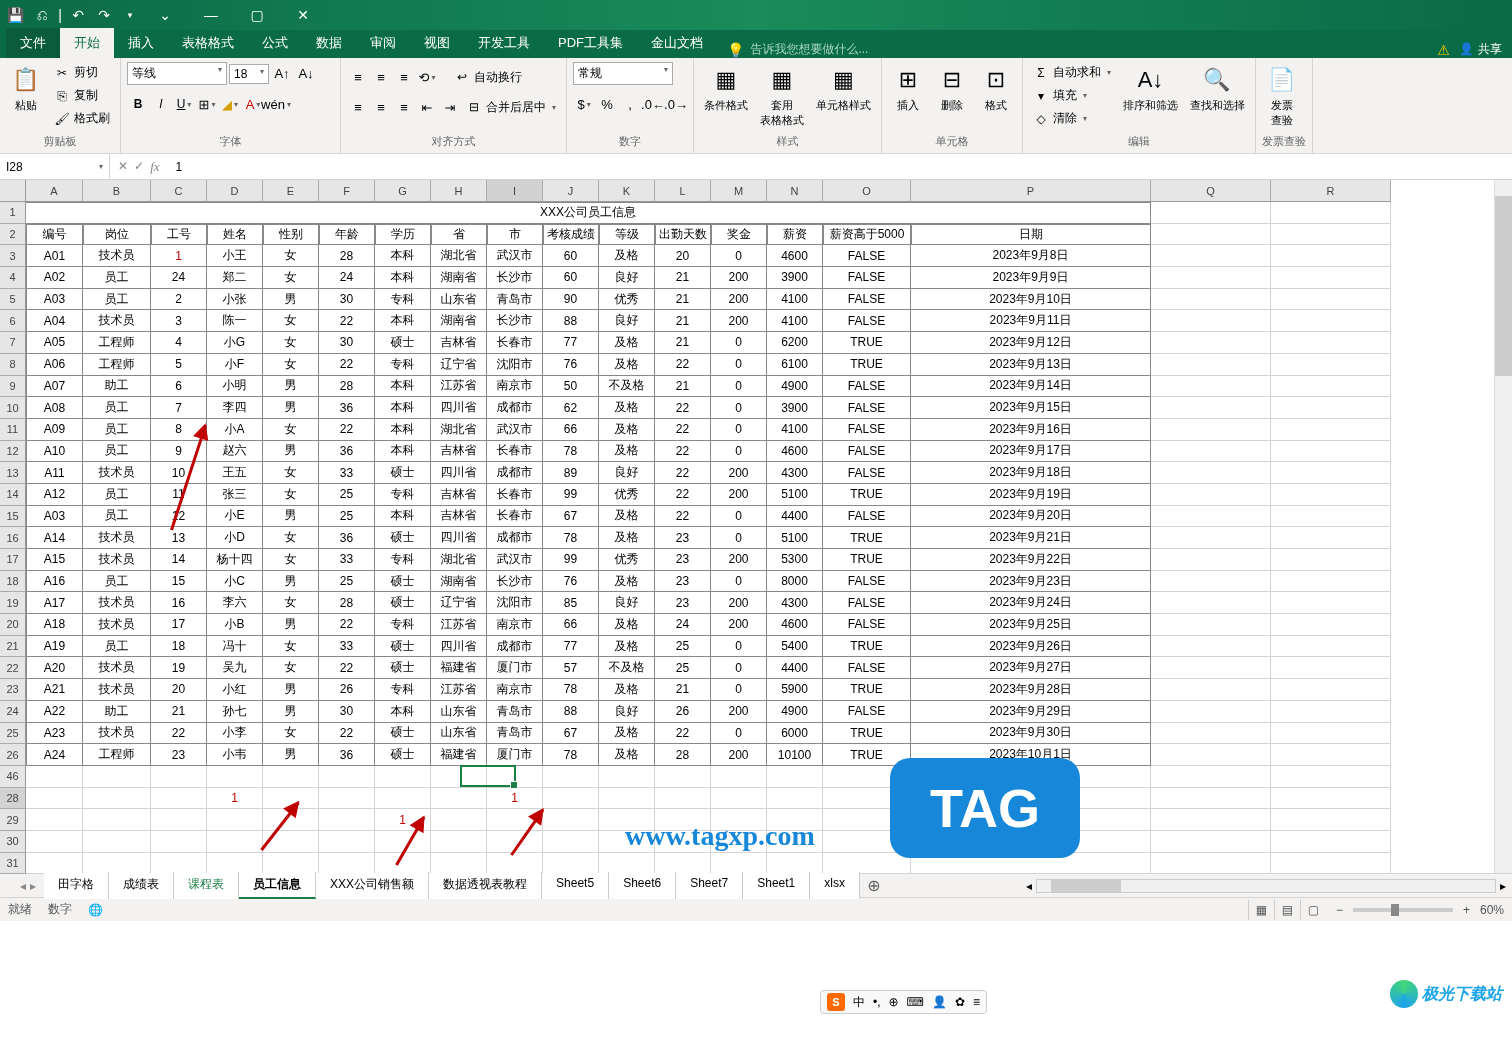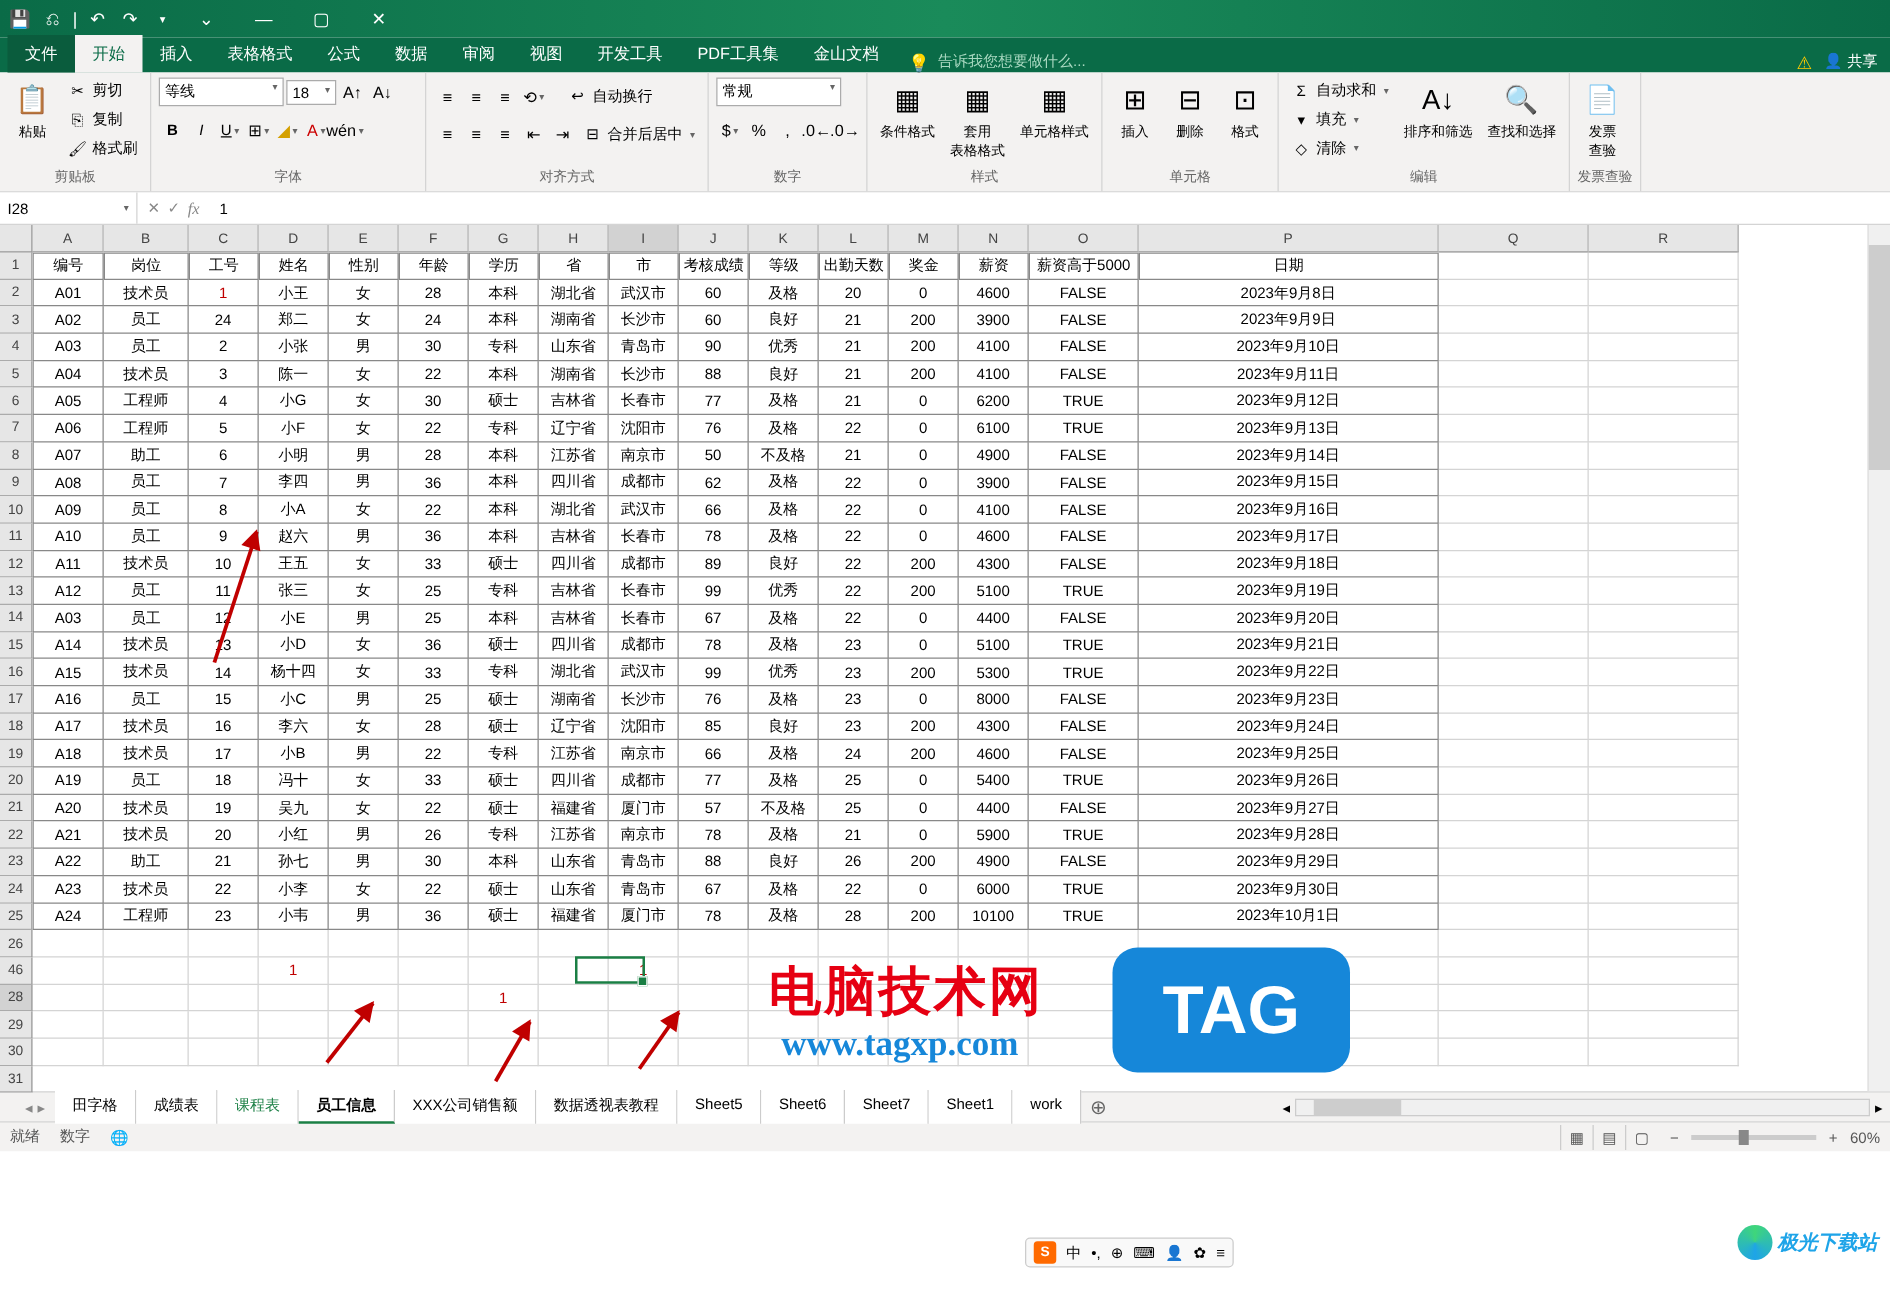--- a/index.html
+++ b/index.html
@@ -354,20 +354,25 @@
       <div class="row-h">24</div>
       <div class="row-h">25</div>
       <div class="row-h">26</div>
       <div class="row-h">46</div>
       <div class="row-h sel">28</div>
       <div class="row-h">29</div>
       <div class="row-h">30</div>
       <div class="row-h">31</div>
     </div>
   <div class="cells" id="cells">
+      <div class="cell-row">
+        <div class="cell" style="width: 1125px; border-right: 1px solid rgb(136, 136, 136); border-bottom: 1px solid rgb(136, 136, 136); border-top: 1px solid rgb(136, 136, 136);">XXX公司员工信息</div>
+        <div class="cell" style="width: 120px;"></div>
+        <div class="cell" style="width: 120px;"></div>
+      </div>
       <div class="cell-row hdr-row">
         <div class="cell" style="width: 57px; border: 1px solid rgb(136, 136, 136);">编号</div>
         <div class="cell" style="width: 68px; border: 1px solid rgb(136, 136, 136);">岗位</div>
         <div class="cell" style="width: 56px; border: 1px solid rgb(136, 136, 136);">工号</div>
         <div class="cell" style="width: 56px; border: 1px solid rgb(136, 136, 136);">姓名</div>
         <div class="cell" style="width: 56px; border: 1px solid rgb(136, 136, 136);">性别</div>
         <div class="cell" style="width: 56px; border: 1px solid rgb(136, 136, 136);">年龄</div>
         <div class="cell" style="width: 56px; border: 1px solid rgb(136, 136, 136);">学历</div>
         <div class="cell" style="width: 56px; border: 1px solid rgb(136, 136, 136);">省</div>
         <div class="cell" style="width: 56px; border: 1px solid rgb(136, 136, 136);">市</div>
@@ -962,21 +967,20 @@
         <div class="cell" style="width: 120px;"></div>
       </div>
     </div>
   <div class="active-cell" id="active-cell" style="left: 460px; top: 584.9px; width: 56px; height: 21.7px;"></div>
 
   <div class="arrow-red" style="left:170px;top:240px;height:110px;transform:rotate(18deg)"></div>
   <div class="arrow-red" style="left:260px;top:610px;height:60px;transform:rotate(38deg)"></div>
   <div class="arrow-red" style="left:395px;top:630px;height:55px;transform:rotate(30deg)"></div>
   <div class="arrow-red" style="left:510px;top:620px;height:55px;transform:rotate(35deg)"></div>
 
-  <div class="overlay-text" style="left:615px;top:585px;color:#e60012;font-size:42px;letter-spacing:2px">电脑技术网</div>
   <div class="overlay-text" style="left:625px;top:640px;color:#1687d9;font-size:28px">www.tagxp.com</div>
   <div class="tag-box" style="left:890px;top:578px;width:190px;height:100px;font-size:54px">TAG</div>
 </div>
 
 <div class="vscroll">
     <div class="thumb"></div>
   </div>
 
 <div class="sheet-tabs">
   <div class="sheet-nav">
@@ -987,21 +991,21 @@
       <div class="sheet-tab">田字格</div>
       <div class="sheet-tab">成绩表</div>
       <div class="sheet-tab sel">课程表</div>
       <div class="sheet-tab active">员工信息</div>
       <div class="sheet-tab">XXX公司销售额</div>
       <div class="sheet-tab">数据透视表教程</div>
       <div class="sheet-tab">Sheet5</div>
       <div class="sheet-tab">Sheet6</div>
       <div class="sheet-tab">Sheet7</div>
       <div class="sheet-tab">Sheet1</div>
-      <div class="sheet-tab">work</div>
+      <div class="sheet-tab">xlsx</div>
     </div>
   <div class="add-sheet">⊕</div>
   <div class="sheet-scroll">
     <span>◂</span>
     <div class="hscroll">
         <div class="thumb"></div>
       </div>
     <span>▸</span>
   </div>
 </div>

